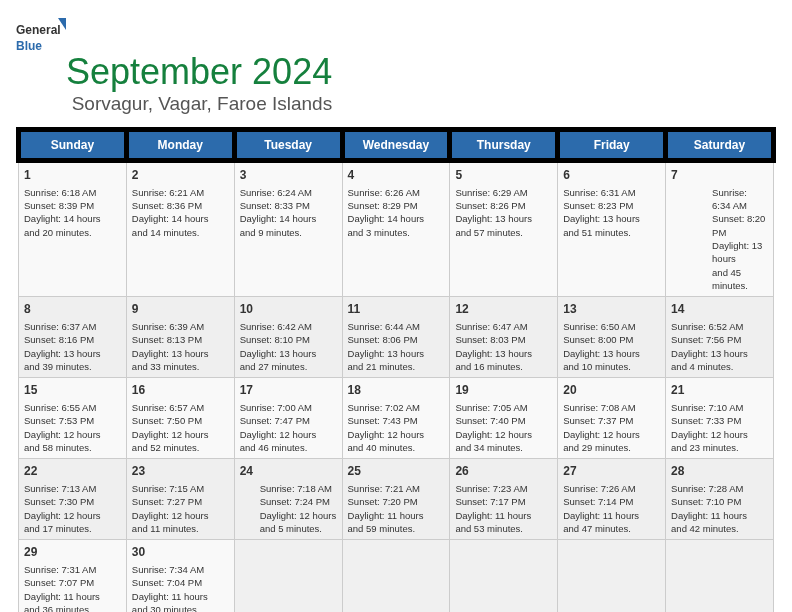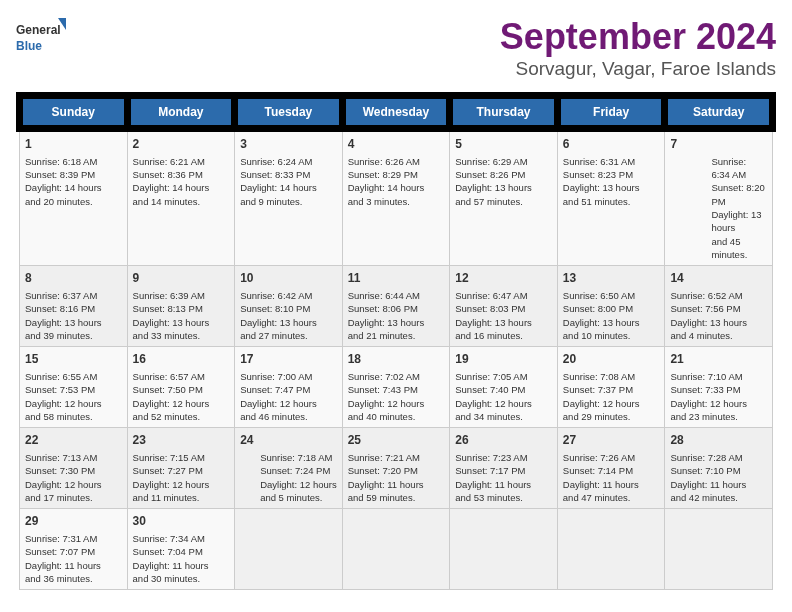--- a/index.html
+++ b/index.html
@@ -5,54 +5,54 @@
     * { box-sizing: border-box; margin: 0; padding: 0; }
     body {
       font-family: Arial, sans-serif;
       background: #fff;
       width: 792px;
       min-height: 612px;
       padding: 16px;
     }
     .header-section {
       display: flex;
-      justify-content: space-between;
       align-items: flex-start;
       margin-bottom: 12px;
     }
     .logo {
       display: flex;
       align-items: center;
       gap: 4px;
     }
     .title-block {
       text-align: right;
     }
     .month-title {
       font-size: 36px;
-      font-weight: bold;
-      color: #701a75;
+      font-weight: normal;
+      color: #15803d;
+      margin-top: 35px;
     }
     .location-title {
       font-size: 19px;
       color: #555;
     }
     table {
       width: 100%;
       border-collapse: collapse;
       font-size: 10px;
     }
     thead tr th {
       background-color: #2C6BAC;
       color: #fff;
       text-align: center;
       padding: 6px 2px;
       font-size: 12px;
       font-weight: bold;
-      border: 7px solid #000000;
+      border: 5px solid #000000;
     }
     tbody tr td {
       border: 1px solid #ccc;
       vertical-align: top;
       padding: 4px 5px;
       height: 80px;
       width: 14.28%;
       color: #333;
       line-height: 1.4;
     }

